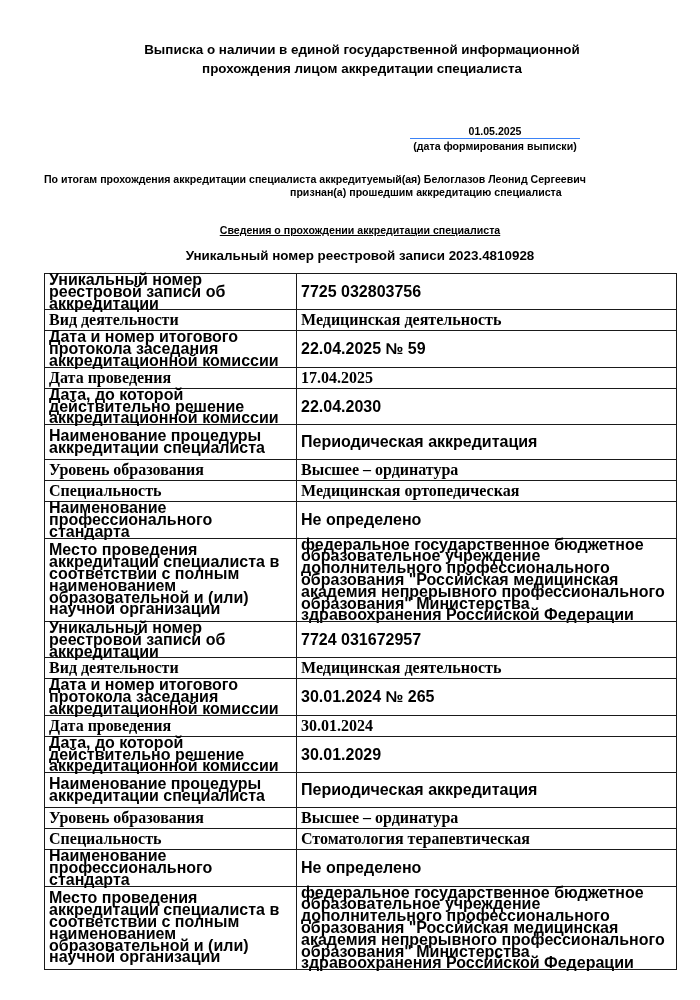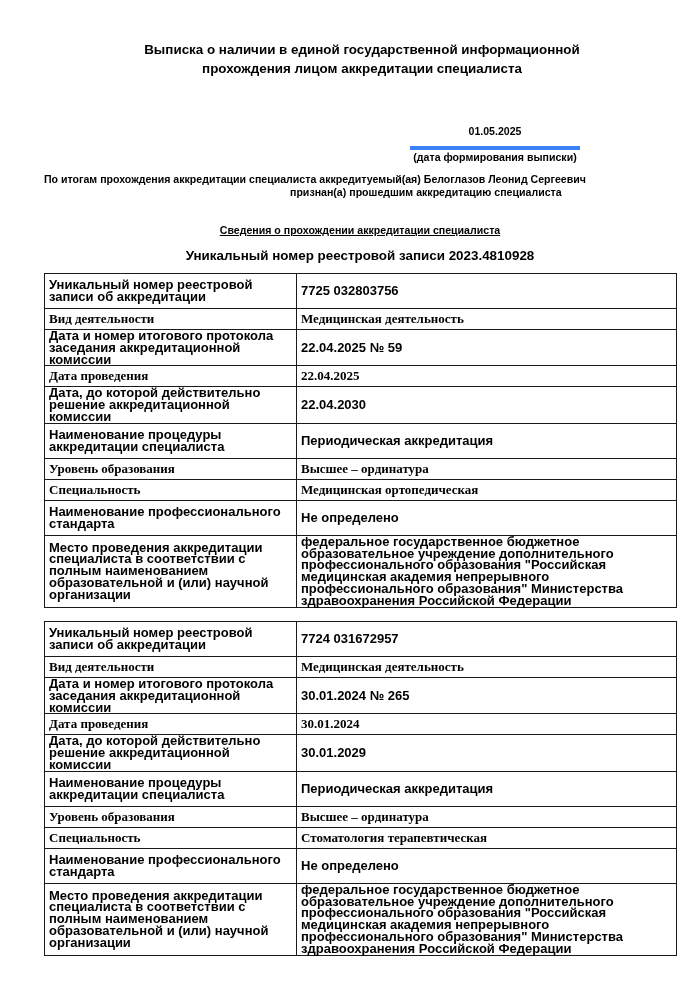--- a/index.html
+++ b/index.html
@@ -9,40 +9,40 @@
   }
   .title {
     position: absolute; left: 12px; width: 700px; top: 40px;
     text-align: center; font-weight: bold; font-size: 13.4px; line-height: 19px;
   }
   .title div { white-space: nowrap; }
   .date-block {
     position: absolute; left: 410px; width: 170px; top: 125px; text-align: center;
     font-weight: bold; font-size: 10.6px;
   }
-  .date-value { line-height: 12px; padding-bottom: 9px; border-bottom: 4px solid #3b82f6; }
+  .date-value { line-height: 12px; padding-bottom: 1px; border-bottom: 1px solid #3b82f6; }
   .date-caption { line-height: 14px; }
   .result {
     position: absolute; left: 0; width: 700px; top: 172px; text-align: center;
     font-weight: bold; font-size: 10.6px; line-height: 14px;
   }
   .result .l1 { position: absolute; left: 44px; white-space: nowrap; top: 0; }
   .result .l2 { position: absolute; left: 245px; white-space: nowrap; top: 13px; margin-left: 45px; }
   .section-heading {
     position: absolute; left: 0; width: 720px; top: 224px; text-align: center;
     font-weight: bold; font-size: 10.6px; text-decoration: underline;
   }
   .registry-title {
     position: absolute; left: 0; width: 720px; top: 248px; text-align: center;
     font-weight: bold; font-size: 13.4px;
   }
   table.acc {
     position: absolute; left: 44px; width: 633px;
     border-collapse: collapse; table-layout: fixed;
-    font-size: 13px; font-weight: bold; line-height: 11.8px;
+    font-size: 16px; font-weight: bold; line-height: 11.8px;
   }
   table.acc td {
     border: 1.6px solid #1a1a1a; padding: 0 4px; vertical-align: middle;
     box-sizing: border-box;
   }
   table.acc td.lbl { width: 252px; }
   table.acc tr.h1 td { height: 21px; font-family: Liberation Serif, serif; }
   table.acc tr.h2 td { height: 35px; }
   table.acc tr.h5 td { height: 71px; }
   #table-1 { top: 273px; }
@@ -78,21 +78,21 @@
   <tr class="h1">
     <td class="lbl">Вид деятельности</td>
     <td>Медицинская деятельность</td>
   </tr>
   <tr class="h2">
     <td class="lbl">Дата и номер итогового протокола заседания аккредитационной комиссии</td>
     <td>22.04.2025 № 59</td>
   </tr>
   <tr class="h1">
     <td class="lbl">Дата проведения</td>
-    <td>22.04.2025</td>
+    <td>17.04.2025</td>
   </tr>
   <tr class="h2">
     <td class="lbl">Дата, до которой действительно решение аккредитационной комиссии</td>
     <td>22.04.2030</td>
   </tr>
   <tr class="h2">
     <td class="lbl">Наименование процедуры аккредитации специалиста</td>
     <td>Периодическая аккредитация</td>
   </tr>
   <tr class="h1">

